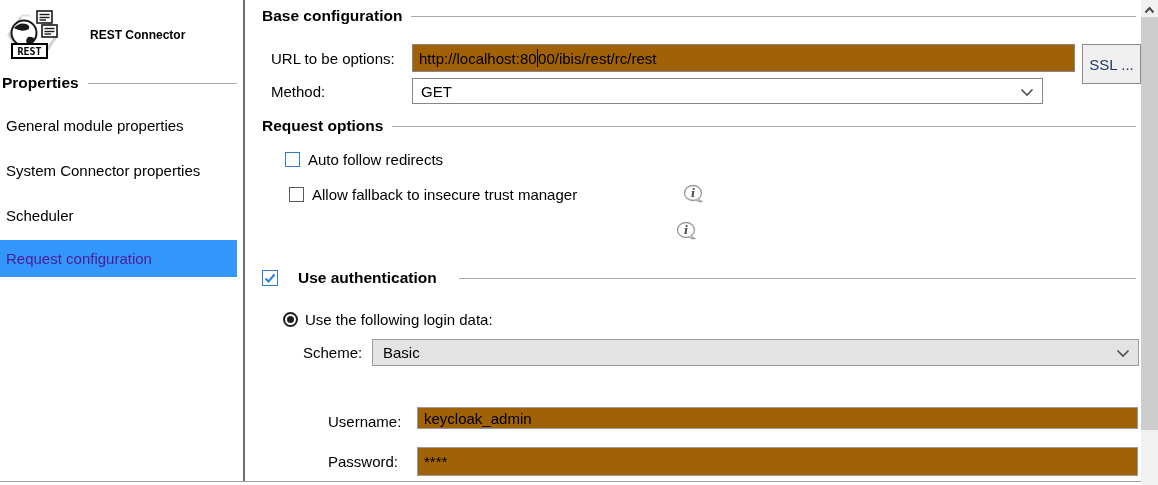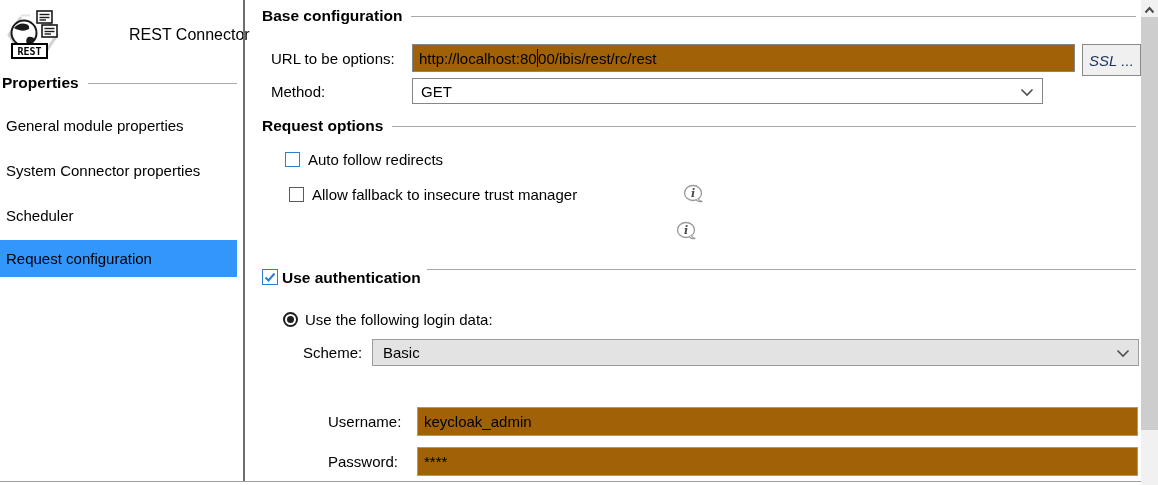--- a/index.html
+++ b/index.html
@@ -53,23 +53,23 @@
   .radiorow{position:absolute;display:flex;align-items:center;gap:7px;height:18px;}
   .radio{width:15px;height:15px;border-radius:50%;border:2px solid #1f1f1f;background:#fff;
          position:relative;box-sizing:border-box;flex:0 0 auto;}
   .radio::after{content:"";position:absolute;inset:2px;background:#1f1f1f;border-radius:50%;}
 
   
   .side-item{
     position:absolute;left:0;width:237px;height:37px;line-height:37px;
     padding-left:6px;box-sizing:border-box;white-space:nowrap;cursor:default;
   }
-  .side-item.sel{background:var(--selection-blue);color:#000000;}
-
-  .auth-head{position:absolute;display:flex;align-items:flex-start;gap:4px;}
+  .side-item.sel{background:var(--selection-blue);color:#4c1d95;}
+
+  .auth-head{position:absolute;display:flex;align-items:center;gap:20px;}
   .auth-head .t{font-weight:700;font-size:15.5px;white-space:nowrap;margin-right:2px;}
   .auth-head .ln{flex:1;height:1px;background:#a9a9a9;}
 
   
   #scrollbar{position:absolute;left:1141px;top:0;width:17px;height:485px;background:#f1f1f1;}
   #scroll-up{position:absolute;left:0;top:0;width:17px;height:17px;background:#f1f1f1;
              display:flex;align-items:center;justify-content:center;}
   #scroll-thumb{position:absolute;left:0;top:17px;width:17px;height:413px;background:#cdcdcd;}
 
   .infoicon{position:absolute;width:21px;height:20px;}
@@ -96,21 +96,21 @@
         <line x1="35.5" y1="12" x2="42" y2="12" stroke="#1a1a1a" stroke-width="1.4"></line>
         <rect x="38" y="17" width="15" height="12" fill="#fff" stroke="#1a1a1a" stroke-width="1.6"></rect>
         <line x1="40.5" y1="20.5" x2="50.5" y2="20.5" stroke="#1a1a1a" stroke-width="1.4"></line>
         <line x1="40.5" y1="23.5" x2="50.5" y2="23.5" stroke="#1a1a1a" stroke-width="1.4"></line>
         <line x1="40.5" y1="26" x2="47" y2="26" stroke="#1a1a1a" stroke-width="1.4"></line>
         <rect x="8" y="36" width="35" height="14" fill="#fff" stroke="#000" stroke-width="2"></rect>
         <text x="25.5" y="47" text-anchor="middle" font-family="DejaVu Sans Mono, monospace" font-size="10" font-weight="bold" fill="#000">REST</text>
       </svg>
     </div>
 
-    <div class="lbl" style="left:90px;top:26px;font-weight:400;font-size:16px;margin-left:39px;">REST Connector</div>
+    <div class="lbl" style="left:90px;top:26px;font-weight:700;font-size:12px;">REST Connector</div>
 
     <div class="group-head" style="left:2px;top:74px;width:235px;">
       <span class="t">Properties</span>
       <span class="ln"></span>
     </div>
 
     <div class="side-item" style="top:107px;">General module properties</div>
     <div class="side-item" style="top:152px;">System Connector properties</div>
     <div class="side-item" style="top:197px;">Scheduler</div>
     <div class="side-item sel" style="top:240px;">Request configuration</div>
@@ -122,21 +122,21 @@
     <span class="t">Base configuration</span>
     <span class="ln"></span>
   </div>
 
   <div class="lbl" style="left:271px;top:50px;">URL to be options:</div>
 
   <div class="textbox" style="left:412px;top:44px;width:663px;height:28px;">
     <span>http://localhost:80</span><span class="caret"></span><span>00/ibis/rest/rc/rest</span>
   </div>
 
-  <div class="btn" style="left:1082px;top:44px;width:59px;height:32px;font-style:italic;">SSL ...</div>
+  <div class="btn" style="left:1082px;top:44px;width:59px;height:40px;">SSL ...</div>
 
   <div class="lbl" style="left:271px;top:83px;">Method:</div>
 
   <div class="combo" style="left:412px;top:78px;width:631px;height:26px;">
     <span class="val">GET</span>
     <span>
       <svg width="14" height="9" viewBox="0 0 14 9">
         <polyline points="1.5,1.5 7,7 12.5,1.5" fill="none" stroke="#4f4f4f" stroke-width="1.6"></polyline>
       </svg>
     </span>
@@ -193,21 +193,21 @@
     <span class="val">Basic</span>
     <span>
       <svg width="14" height="9" viewBox="0 0 14 9">
         <polyline points="1.5,1.5 7,7 12.5,1.5" fill="none" stroke="#4f4f4f" stroke-width="1.6"></polyline>
       </svg>
     </span>
   </div>
 
 
   <div class="lbl" style="left:328px;top:413px;">Username:</div>
-  <div class="textbox" style="left:417px;top:407px;width:721px;height:29px;border-color:#9b9b9b;">
+  <div class="textbox" style="left:417px;top:407px;width:721px;height:22px;border-color:#9b9b9b;">
     <span>keycloak_admin</span>
   </div>
 
   <div class="lbl" style="left:328px;top:453px;">Password:</div>
   <div class="textbox" style="left:417px;top:447px;width:721px;height:29px;border-color:#9b9b9b;">
     <span>****</span>
   </div>
 
   <div class="abs" style="left:0;top:481px;width:1141px;height:1px;background:#9e9e9e;"></div>
 

